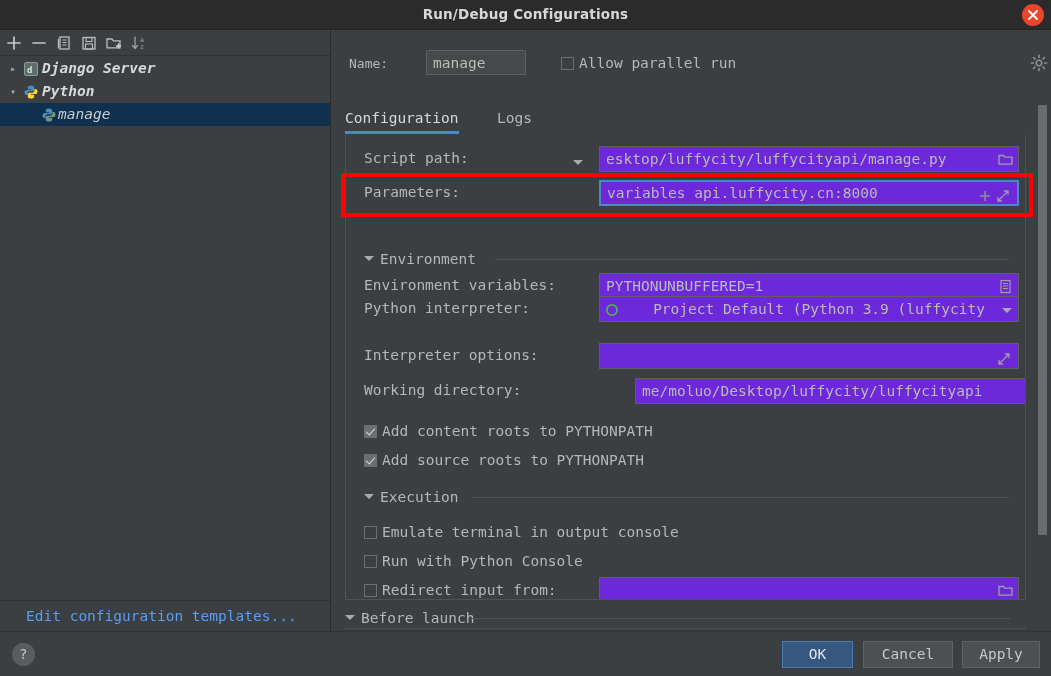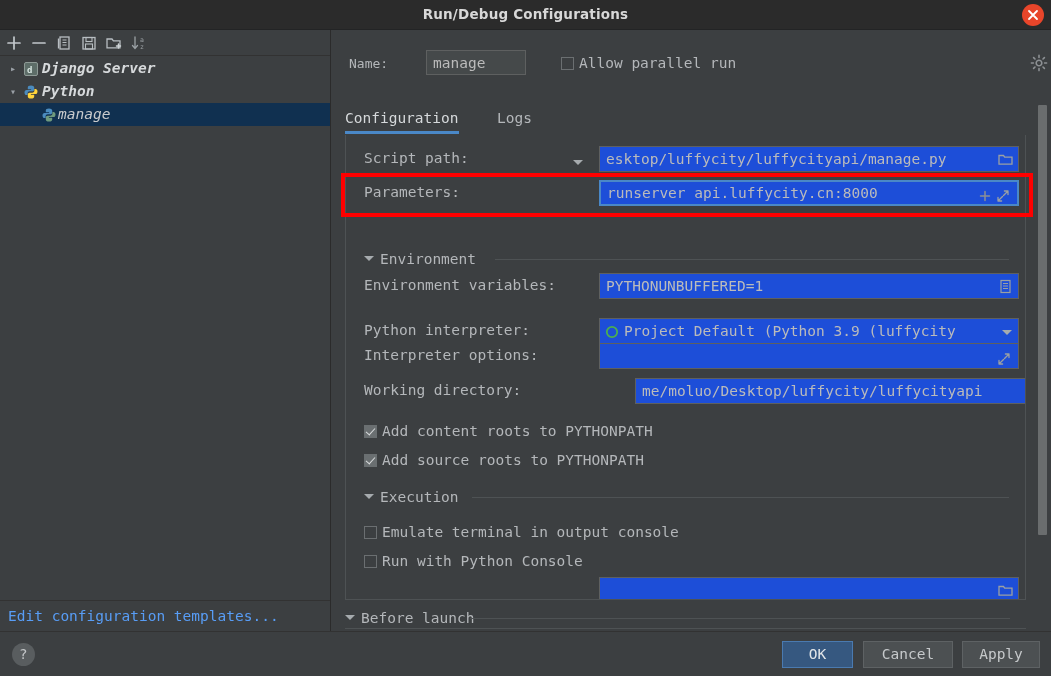--- a/index.html
+++ b/index.html
@@ -112,21 +112,21 @@
 
   .edit-templates {
     position: absolute;
     left: 0; bottom: 0;
     width: 330px; height: 31px;
     line-height: 31px;
     border-top: 1px solid #323232;
     box-sizing: border-box;
     color: #589df6;
     font-size: 14.5px;
-    padding-left: 8px;
+    padding-left: 26px;
     cursor: pointer;
     white-space: nowrap;
   }
 
   
   .right {
     position: absolute;
     left: 331px; top: 30px;
     width: 720px; height: 601px;
     background: #3c3f41;
@@ -232,21 +232,21 @@
   .row { position: absolute; left: 0; width: 681px; height: 26px; }
   .row .lbl-left {
     position: absolute;
     left: 18px; top: 4px;
     font-size: 14.5px;
     color: #b4b7ba;
     white-space: nowrap;
   }
   .field {
     position: absolute;
-    background: #1d4ed8;
+    background: #6d28d9;
     border: 1px solid #5e6060;
     box-sizing: border-box;
     height: 26px;
     color: #bbbbbb;
     font-size: 14.5px;
     line-height: 24px;
     padding: 0 4px 0 6px;
     white-space: nowrap;
     overflow: hidden;
     cursor: text;
@@ -517,21 +517,21 @@
             <svg width="17" height="17" viewBox="0 0 17 17">
               <path d="M2 4.5 h4.5 l1.2 1.6 H15 v7 H2 Z" fill="none" stroke="#9ba0a3" stroke-width="1.3"></path>
             </svg>
           </span>
         </div>
       </div>
 
       <div class="row" style="top:45px;padding-left:38px;">
         <span class="lbl-left">Parameters:</span>
         <div class="field focused" style="left:253px; top:0; width:420px;">
-          <span>runserver api.luffycity.cn:8000</span>
+          <span>variables api.luffycity.cn:8000</span>
           <span class="field-icon" style="right:22px; top:5px;">
             <svg width="14" height="14" viewBox="0 0 14 14">
               <path d="M7 2.5 V11.5 M2.5 7 H11.5" stroke="#8b9094" stroke-width="1.5" stroke-linecap="round"></path>
             </svg>
           </span>
           <span class="field-icon" style="right:4px; top:5px;">
             <svg width="14" height="14" viewBox="0 0 14 14">
               <path d="M12 2 L7.5 6.5 M12 2 H8.4 M12 2 V5.6" stroke="#9ba0a3" stroke-width="1.3" fill="none" stroke-linecap="round"></path>
               <path d="M2 12 L6.5 7.5 M2 12 H5.6 M2 12 V8.4" stroke="#9ba0a3" stroke-width="1.3" fill="none" stroke-linecap="round"></path>
             </svg>
@@ -550,21 +550,21 @@
           <span>PYTHONUNBUFFERED=1</span>
           <span class="field-icon">
             <svg width="17" height="17" viewBox="0 0 17 17">
               <rect x="4" y="2.5" width="9" height="12" fill="none" stroke="#9ba0a3" stroke-width="1.2"></rect>
               <path d="M6 5.5 h5 M6 8 h5 M6 10.5 h5" stroke="#9ba0a3" stroke-width="1.1"></path>
             </svg>
           </span>
         </div>
       </div>
 
-      <div class="row" style="top:183px;">
+      <div class="row" style="top:161px;text-align:center;">
         <span class="lbl-left">Python interpreter:</span>
         <div class="field" style="left:253px; top:0; width:420px; padding-left:24px;">
           <span style="position:absolute; left:4px; top:4px;">
             <svg width="16" height="16" viewBox="0 0 16 16">
               <circle cx="8" cy="8" r="5.2" fill="none" stroke="#4caf50" stroke-width="1.8"></circle>
             </svg>
           </span>
           <span>Project Default (Python 3.9 (luffycity</span>
           <span class="dd-arrow" style="right:6px; top:11px;"></span>
         </div>
@@ -606,20 +606,23 @@
         <span class="sec-tri"></span><span>Execution</span>
       </div>
       <div class="sec-line" style="left:126px; top:362px; width:537px;"></div>
 
       <div class="chk-wrap" style="left:18px; top:387px;">
         <span class="chk"></span><span class="chk-lbl">Emulate terminal in output console</span>
       </div>
       <div class="chk-wrap" style="left:18px; top:416px;">
         <span class="chk"></span><span class="chk-lbl">Run with Python Console</span>
       </div>
+      <div class="chk-wrap" style="left:18px; top:445px;">
+        <span class="chk"></span><span class="chk-lbl">Redirect input from:</span>
+      </div>
       <div class="row" style="top:442px;">
         <div class="field" style="left:253px; top:0; width:420px;">
           <span></span>
           <span class="field-icon">
             <svg width="17" height="17" viewBox="0 0 17 17">
               <path d="M2 4.5 h4.5 l1.2 1.6 H15 v7 H2 Z" fill="none" stroke="#9ba0a3" stroke-width="1.3"></path>
             </svg>
           </span>
         </div>
       </div>

